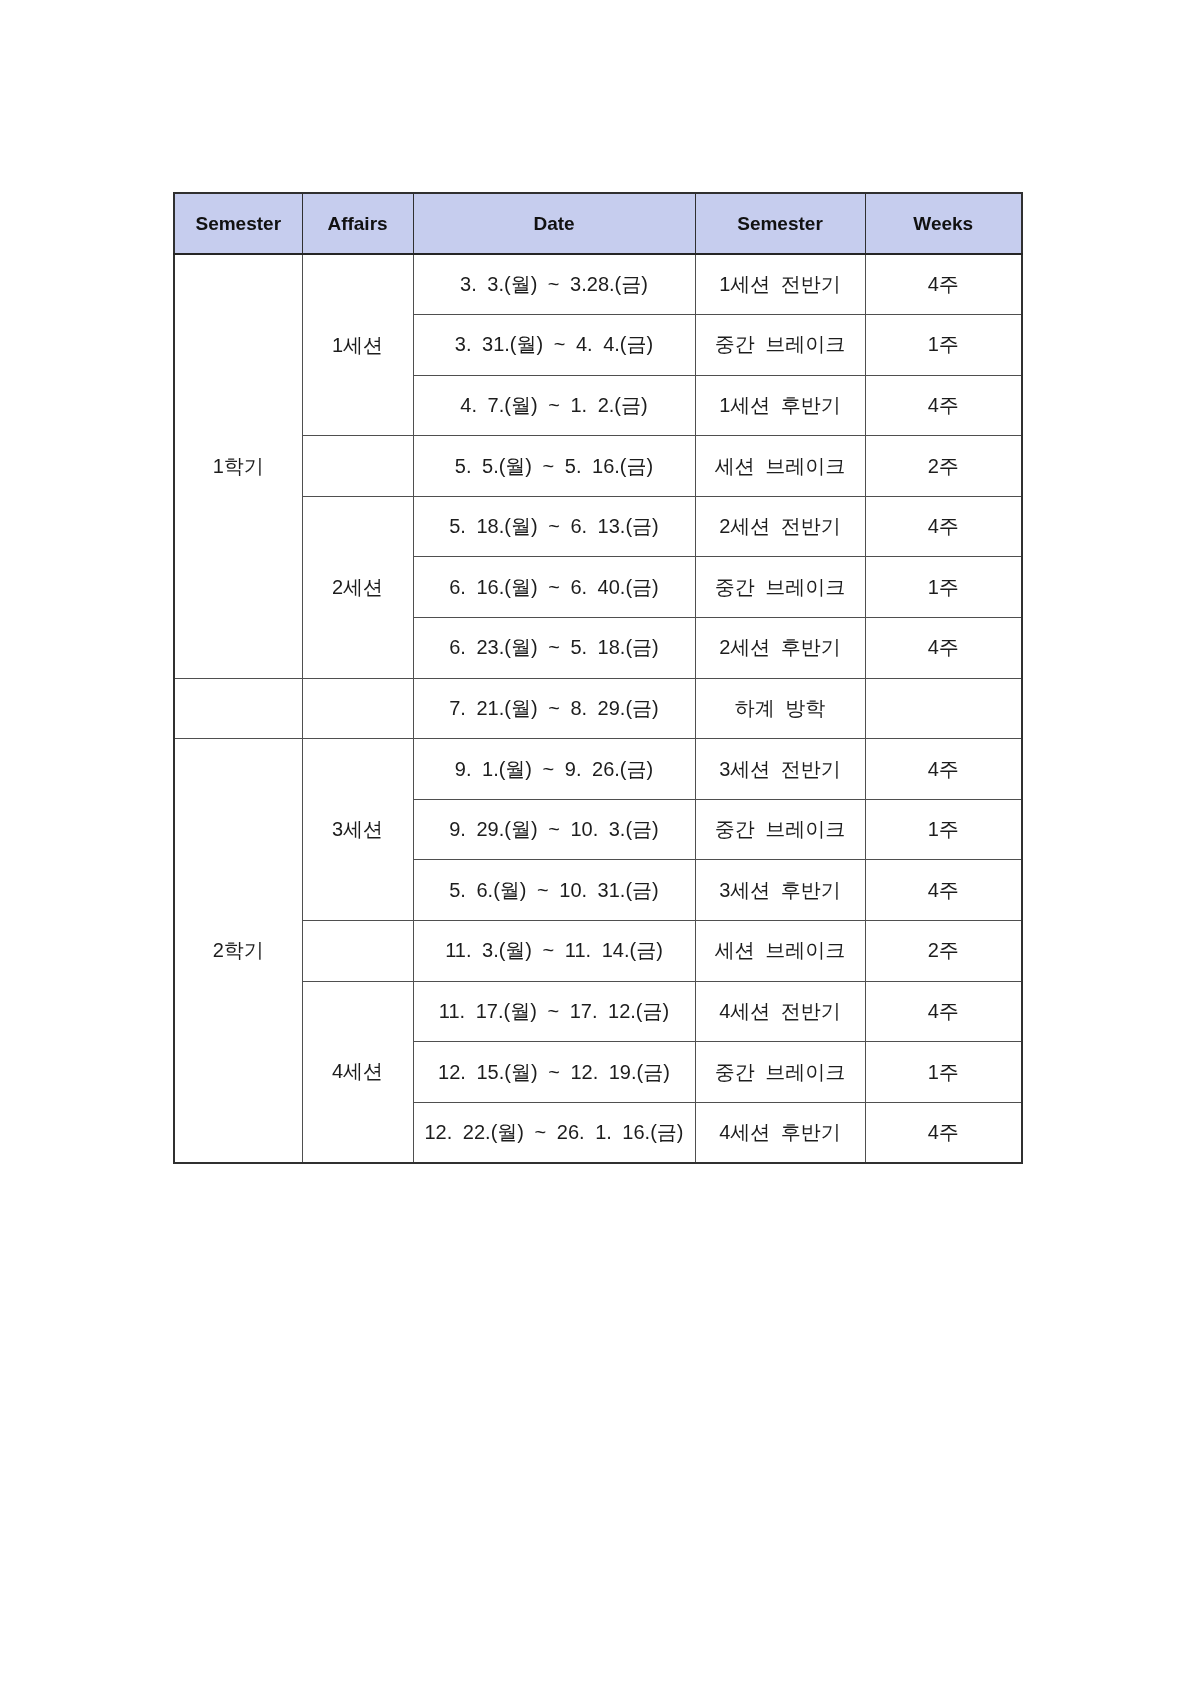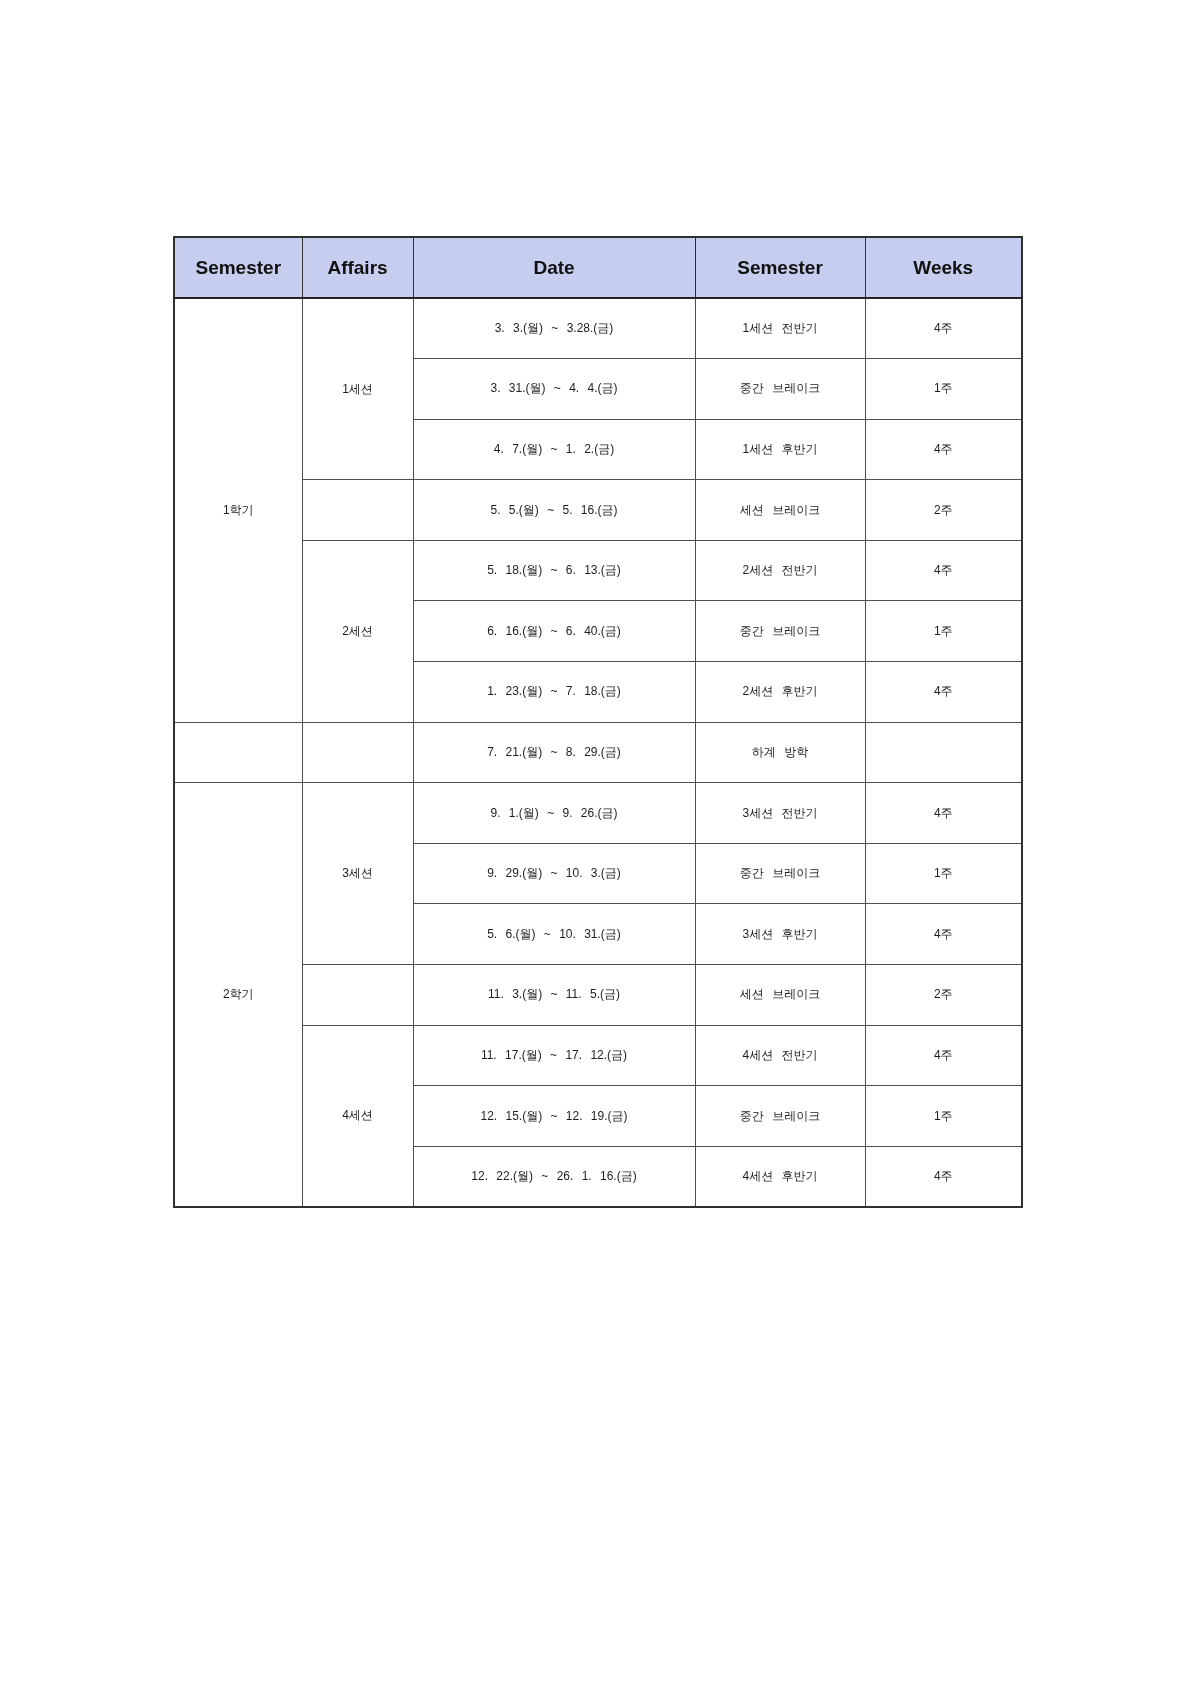--- a/index.html
+++ b/index.html
@@ -17,21 +17,20 @@
     overflow: hidden;
   }
   table.calendar {
     position: absolute;
     left: 173px;
     top: 192px;
     width: 848px;
     border-collapse: collapse;
     table-layout: fixed;
     border: 2px solid #303030;
-    margin-top: 44px;
   }
   table.calendar th,
   table.calendar td {
     border: 1.5px solid #4f4f4f;
     text-align: center;
     vertical-align: middle;
     padding: 0 4px;
     white-space: pre;
     word-spacing: 5px;
     overflow: hidden;
@@ -45,21 +44,21 @@
     font-size: 19px;
     color: #111111;
     border: 1.5px solid #303030;
     border-bottom: 2.5px solid #252525;
     word-spacing: normal;
   }
   table.calendar tbody tr {
     height: 60.6px;
   }
   table.calendar td {
-    font-size: 12px;
+    font-size: 20px;
   }
 </style>
 </head>
 <body>
 
 <div class="page">
   <table class="calendar">
     <colgroup>
       <col style="width:128px">
       <col style="width:111px">
@@ -105,21 +104,21 @@
         <td>5. 18.(월) ~ 6. 13.(금)</td>
         <td>2세션 전반기</td>
         <td>4주</td>
       </tr>
       <tr>
         <td>6. 16.(월) ~ 6. 40.(금)</td>
         <td>중간 브레이크</td>
         <td>1주</td>
       </tr>
       <tr>
-        <td>1. 23.(월) ~ 7. 18.(금)</td>
+        <td>6. 23.(월) ~ 5. 18.(금)</td>
         <td>2세션 후반기</td>
         <td>4주</td>
       </tr>
       <tr>
         <td></td>
         <td></td>
         <td>7. 21.(월) ~ 8. 29.(금)</td>
         <td>하계 방학</td>
         <td></td>
       </tr>
@@ -135,21 +134,21 @@
         <td>중간 브레이크</td>
         <td>1주</td>
       </tr>
       <tr>
         <td>5. 6.(월) ~ 10. 31.(금)</td>
         <td>3세션 후반기</td>
         <td>4주</td>
       </tr>
       <tr>
         <td></td>
-        <td>11. 3.(월) ~ 11. 5.(금)</td>
+        <td>11. 3.(월) ~ 11. 14.(금)</td>
         <td>세션 브레이크</td>
         <td>2주</td>
       </tr>
       <tr>
         <td rowspan="3">4세션</td>
         <td>11. 17.(월) ~ 17. 12.(금)</td>
         <td>4세션 전반기</td>
         <td>4주</td>
       </tr>
       <tr>

